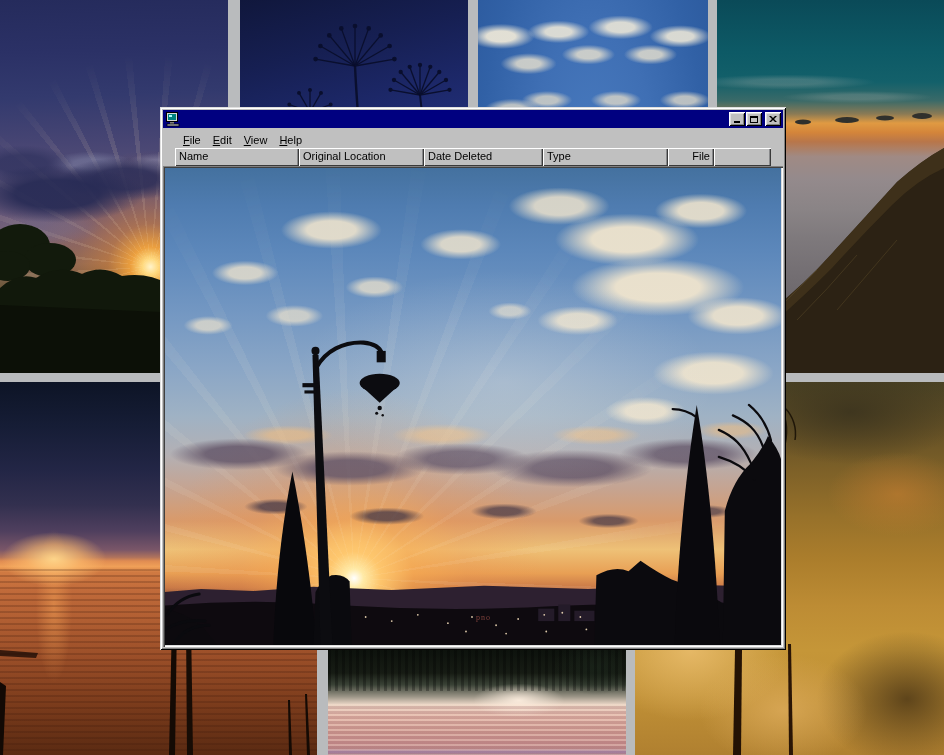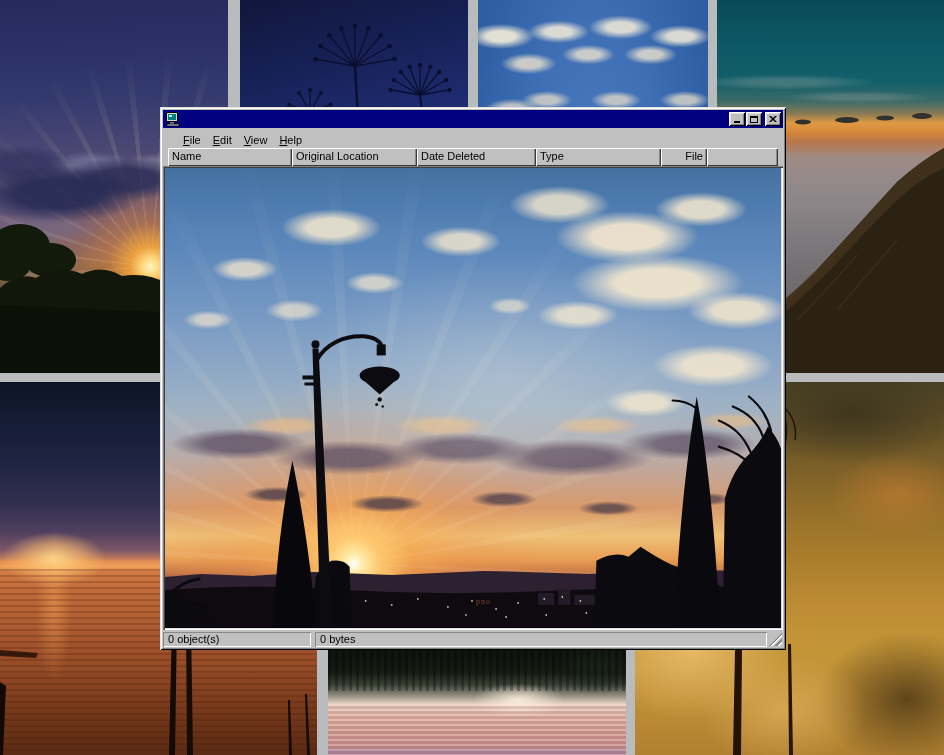--- a/index.html
+++ b/index.html
@@ -105,21 +105,21 @@
     display:flex;align-items:center;justify-content:center;cursor:pointer;}
   .tb-btn.close{margin-left:3px;}
   .g-min{width:6px;height:2px;background:#000;margin-top:6px;}
   .g-max{width:8px;height:7px;border:1px solid #000;border-top:2px solid #000;}
   #app-icon{width:16px;height:15px;flex:0 0 auto;}
 
   #menubar{height:20px;display:flex;align-items:flex-end;padding-left:14px;flex:0 0 auto;background:#c0c0c0;}
   .menu-item{font-size:11px;color:#000;padding:2px 6px;display:inline-block;cursor:default;}
   .menu-item::first-letter{text-decoration:underline;}
 
-  #headerrow{height:18px;display:flex;flex:0 0 auto;background:#c0c0c0;padding:0 5px;}
+  #headerrow{height:18px;display:flex;flex:0 0 auto;background:#c0c0c0;padding:0 12px;}
   .hcell{height:18px;background:#c0c0c0;font-size:11px;color:#000;padding:2px 4px;
     box-shadow:inset 1px 1px 0 #fff, inset -1px -1px 0 #3a3a3a, inset -2px 0 0 #87888a;
     overflow:hidden;white-space:nowrap;flex:0 0 auto;cursor:pointer;}
   .hcell.right{text-align:right;}
   .hcell.fill{flex:1 1 auto;}
 
   #client{flex:1 1 auto;position:relative;background:#000;
     box-shadow:inset 1px 1px 0 #808080, inset 2px 2px 0 #404040, inset -1px -1px 0 #fff, inset -2px -2px 0 #dfdfdf;
     padding:2px;}
   #photo{position:absolute;left:2px;top:2px;right:2px;bottom:2px;overflow:hidden;
@@ -417,20 +417,15 @@
             <path d="M596,268 C590,252 580,244 566,238"></path>
             <path d="M604,262 C600,246 592,236 582,228"></path>
             <path d="M588,300 C578,288 566,282 552,278"></path>
             <path d="M530,240 C522,234 514,232 506,232"></path>
           </g>
         </svg>
         <span class="watermark">pno</span>
       </div>
     </div>
 
-    <div id="statusbar">
-      <span class="spanel p1">0 object(s)</span>
-      <span class="spanel p2">0 bytes</span>
-      <span id="grip"></span>
-    </div>
 
   </div>
 </div>
 
 </body></html>

